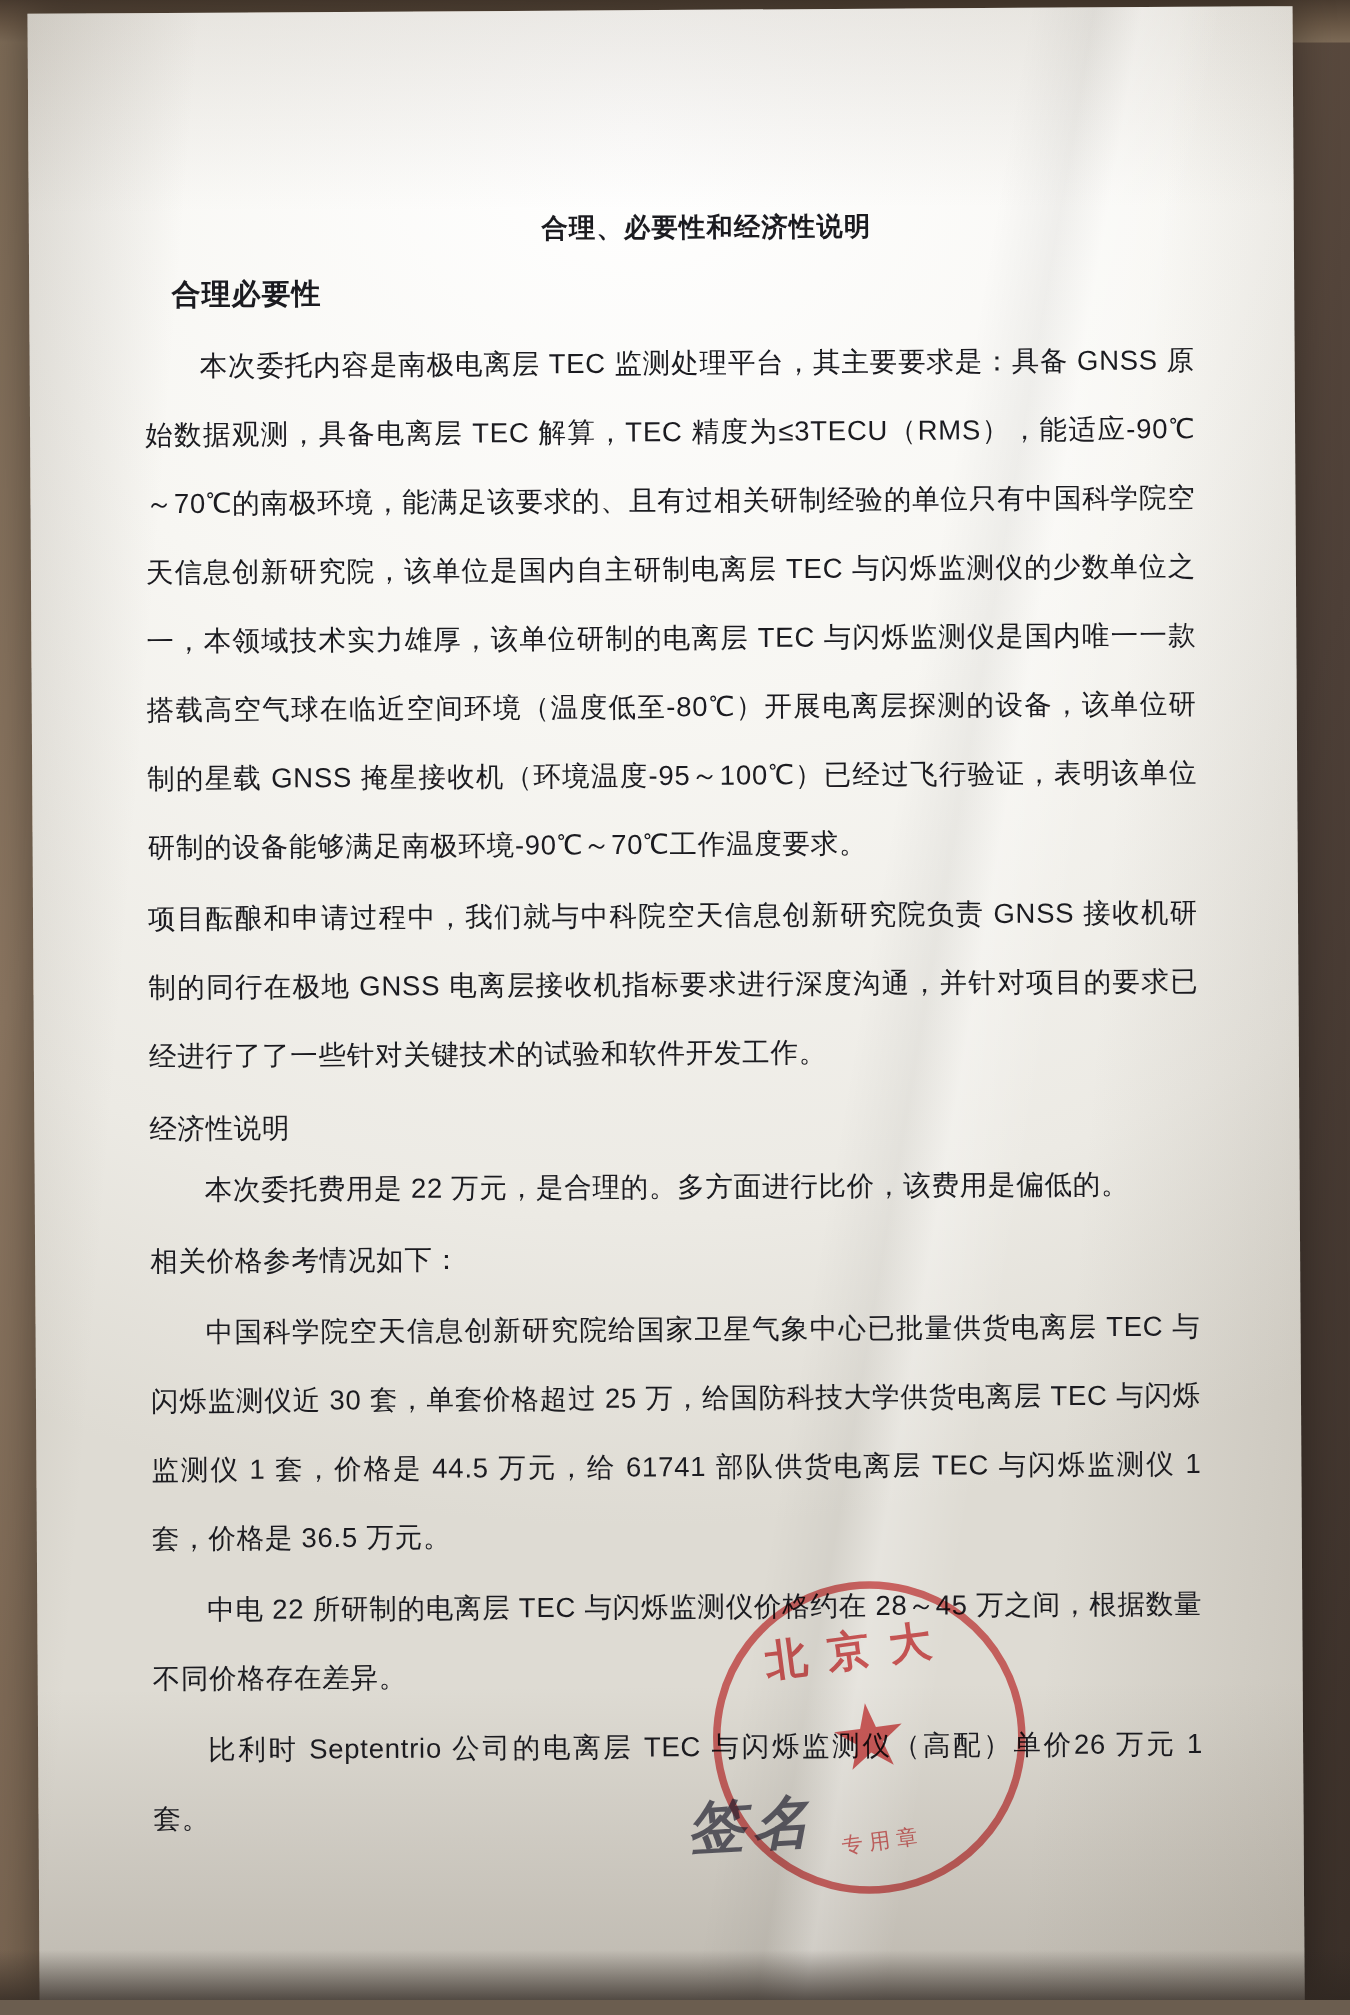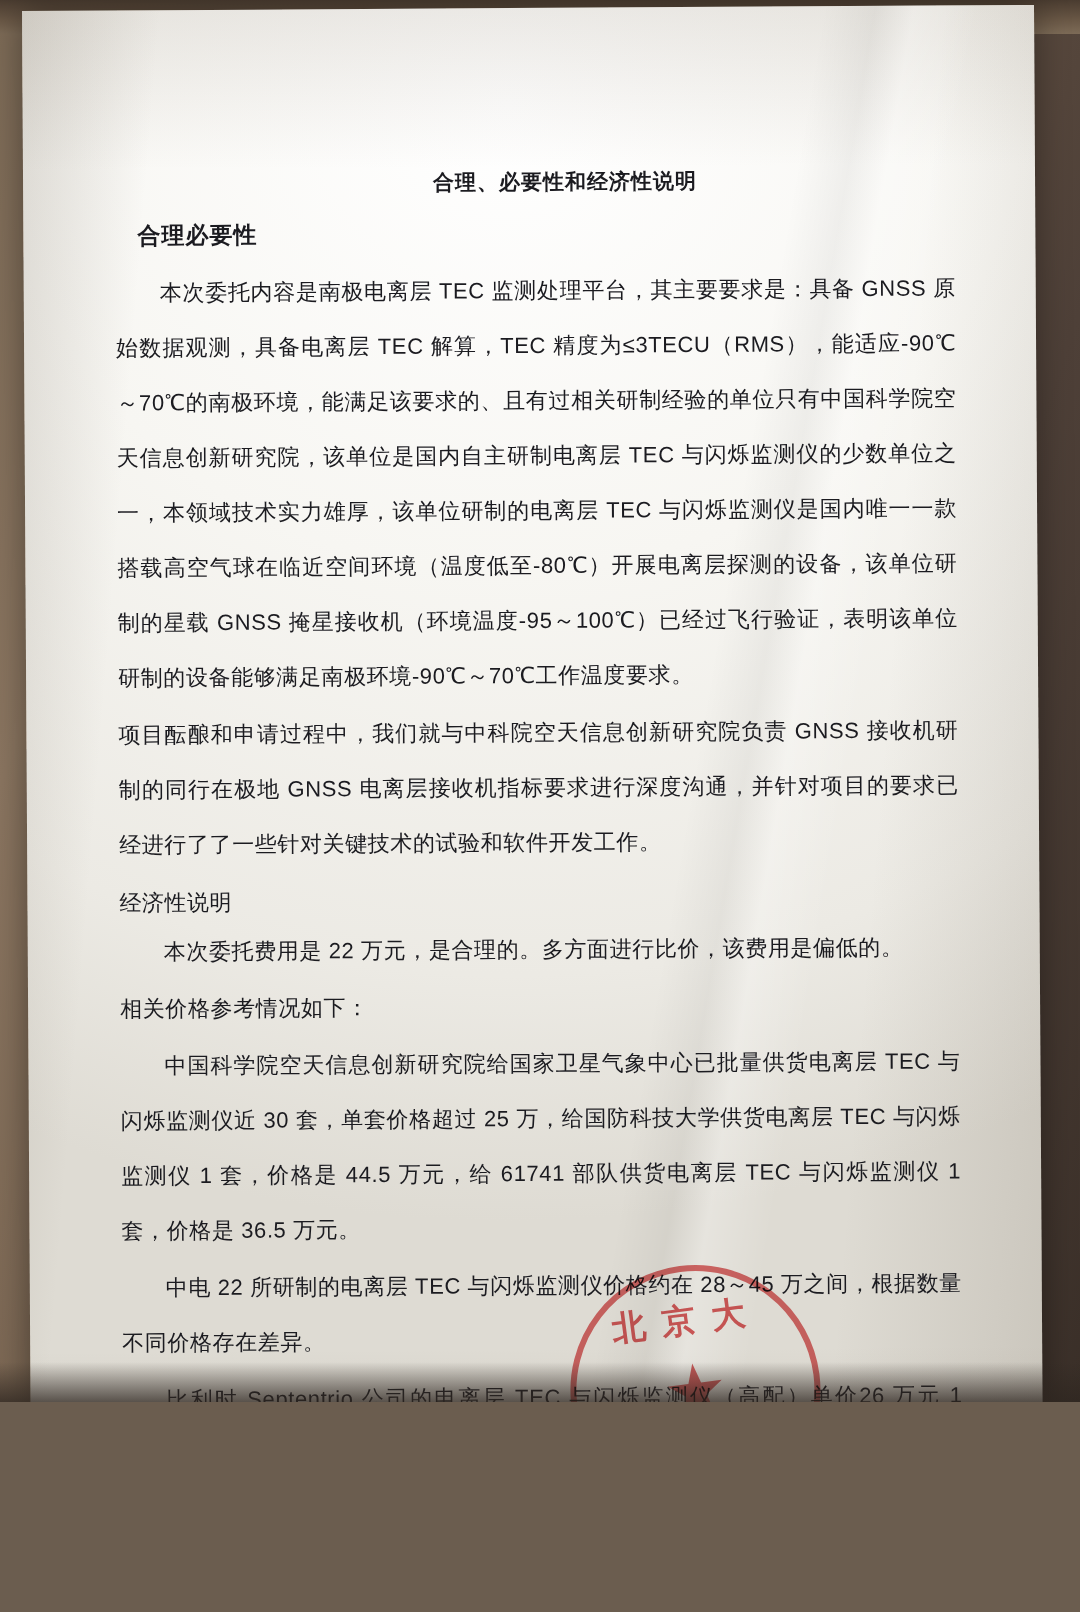--- a/index.html
+++ b/index.html
@@ -11,21 +11,21 @@
     width: 1080px;
     height: 1612px;
     overflow: hidden;
     font-family: "Liberation Sans", sans-serif;
   }
 
   
   #photo {
     position: relative;
     width: 1080px;
-    height: 1402px;
+    height: 1600px;
     background:
       linear-gradient(110deg, #7c6a56 0%, #8a7560 18%, #6d5a48 45%, #4e4038 75%, #3b3029 100%);
     overflow: hidden;
   }
   #photo::before {
     content: "";
     position: absolute;
     left: 0; top: 0; right: 0; height: 34px;
     background: linear-gradient(180deg, #4a3c30 0%, #6a5846 60%, #7d6b57 100%);
   }

